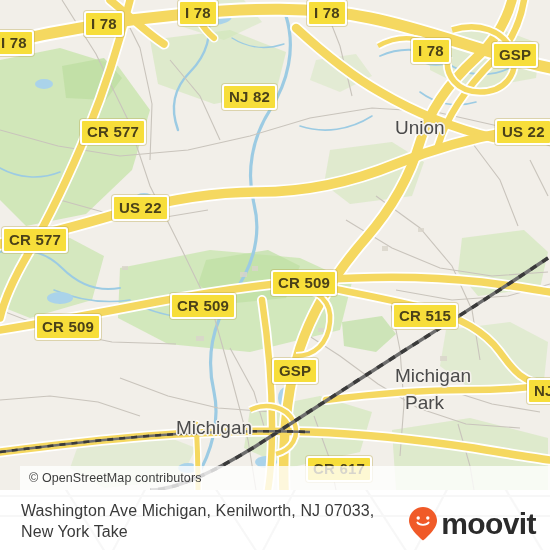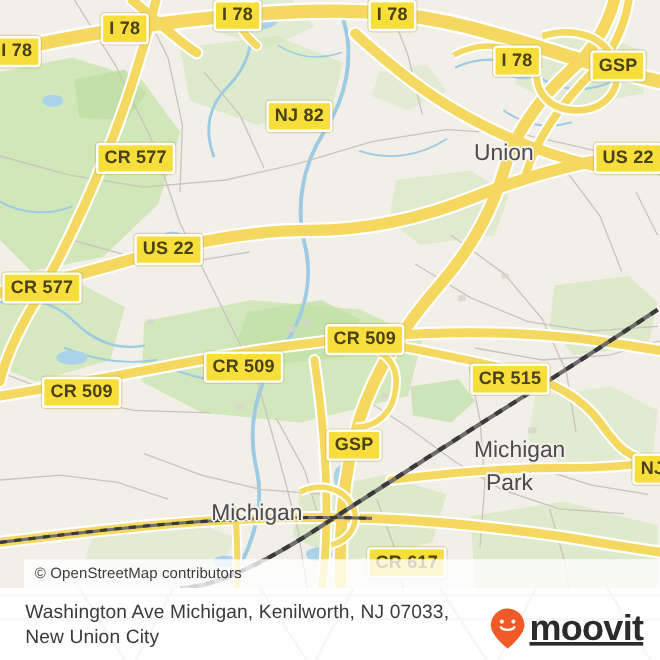--- a/index.html
+++ b/index.html
@@ -84,21 +84,20 @@
   .footer-text{
     position:absolute;left:21px;top:10px;width:380px;
     color:#3a3a3a;font-size:16px;line-height:21px;letter-spacing:.1px;
   }
   .brand{
     position:absolute;right:14px;top:16px;display:flex;align-items:center;gap:2px;
   }
   .brand-word{
     color:#2b2b2b;font-size:30px;font-weight:bold;letter-spacing:-0.6px;line-height:1;
     margin-left:1px;
-    text-decoration:underline;
   }
 </style>
 </head>
 <body>
 
 <div class="frame">
 
   <div class="map">
 
     <svg width="550" height="490">
@@ -306,21 +305,21 @@
         <path d="M360,-10 L412,70"></path>
         <path d="M452,-10 L410,70"></path>
         <path d="M500,-10 L548,70"></path>
         <path d="M0,26 L550,26"></path>
         <path d="M0,6 L550,6"></path>
       </g>
     </svg>
 
     <div class="footer-text">
       <div>Washington Ave Michigan, Kenilworth, NJ 07033,</div>
-      <div>New Union City</div>
+      <div>New York Take</div>
     </div>
 
     <div class="brand">
       <svg width="30" height="36" viewBox="0 0 30 36">
         <path d="M15,1 C7.3,1 1,7.3 1,15 C1,23.5 15,34.5 15,34.5 C15,34.5 29,23.5 29,15 C29,7.3 22.7,1 15,1 Z" fill="#F05A28"></path>
         <circle cx="10.2" cy="12" r="1.7" fill="#ffffff"></circle>
         <circle cx="19.8" cy="12" r="1.7" fill="#ffffff"></circle>
         <path d="M9.4,16.6 C11.2,19.6 18.8,19.6 20.6,16.6" fill="none" stroke="#ffffff" stroke-width="1.9" stroke-linecap="round"></path>
       </svg>
       <span class="brand-word">moovit</span>

